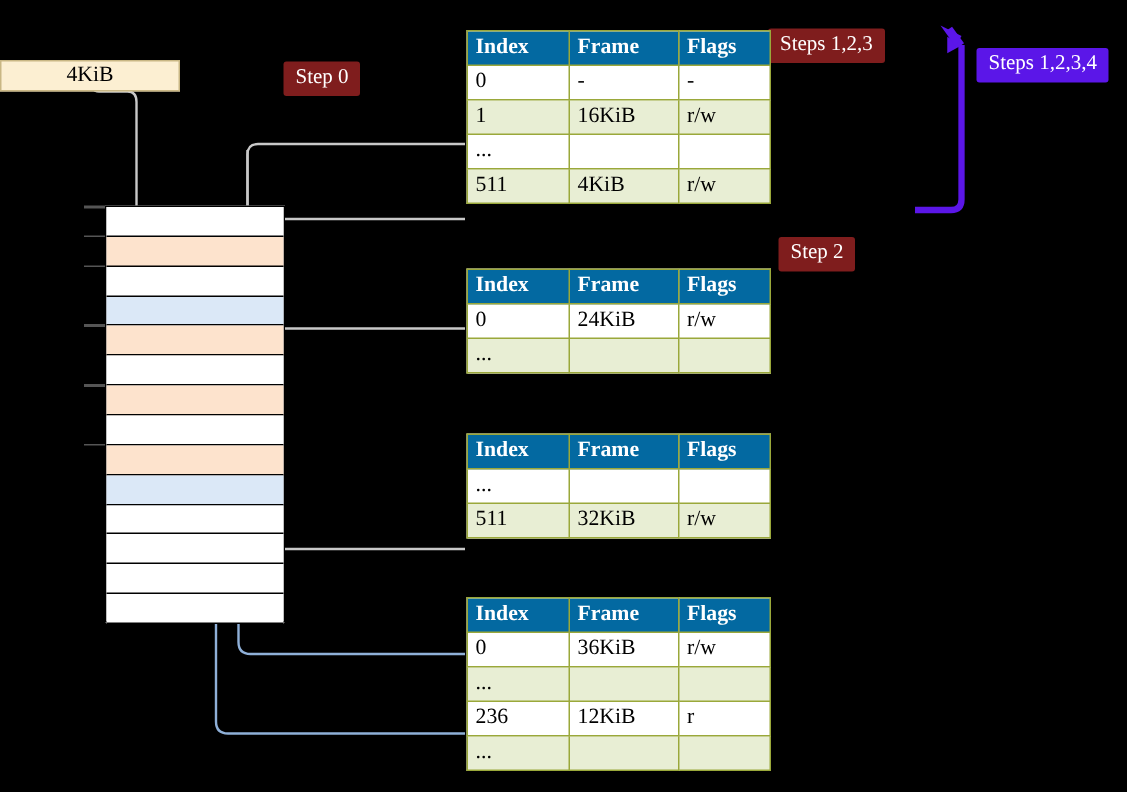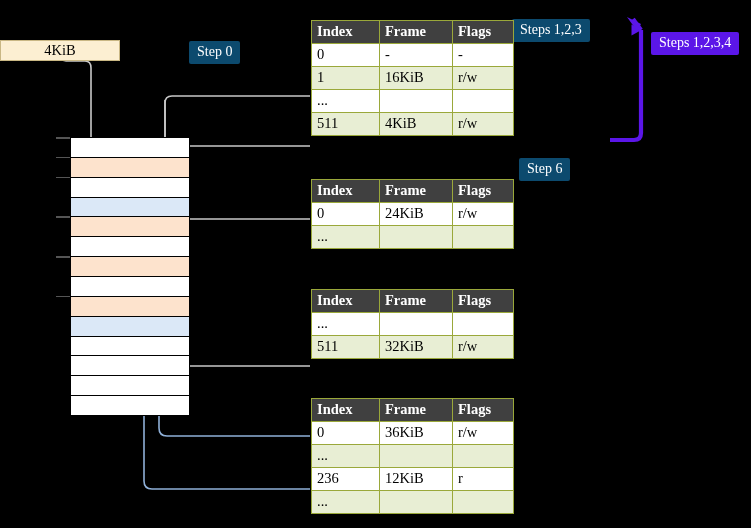--- a/index.html
+++ b/index.html
@@ -6,21 +6,21 @@
   body{width:751px;height:528px;position:relative;overflow:hidden;
        font-family:"Liberation Serif",serif;color:#000;}
   .stage{position:absolute;left:0;top:0;width:751px;height:528px;}
 
   
   .ptable{position:absolute;border-collapse:collapse;border-spacing:0;
           background:#fff;border:1px solid #9aa83a;}
   .ptable td,.ptable th{border:1px solid #9aa83a;padding:2px 5px 3px 5px;
           font-size:14.5px;line-height:17px;text-align:left;
           font-family:"Liberation Serif",serif;white-space:nowrap;}
-  .ptable th{background:#404040;color:#ffffff;font-weight:bold;font-size:14.5px;}
+  .ptable th{background:#0369a1;color:#ffffff;font-weight:bold;font-size:14.5px;}
   .ptable tr.r-white td{background:#ffffff;}
   .ptable tr.r-tint td{background:#e8eed4;}
   .ptable td.hl{background:#fbfbb4;}
   .c-index{width:57px;}
   .c-frame{width:62px;}
   .c-flags{width:50px;}
 
   
   #memgrid{position:absolute;left:70px;top:137px;width:120px;height:278px;
            border:1.6px solid #000;box-sizing:border-box;background:#fff;}
@@ -33,21 +33,21 @@
 
   .tick{position:absolute;height:1.6px;background:#555;width:14px;left:-15px;}
 
   
   .kibbox{position:absolute;left:0px;top:40px;width:120px;height:21px;
           background:#fcefd2;border:1px solid #c9b784;box-sizing:border-box;
           font-size:14.5px;line-height:19px;text-align:center;color:#000;}
   .steplabel{position:absolute;font-size:14px;line-height:16px;color:#ffffff;
              padding:3px 8px 4px 8px;border-radius:2px;white-space:nowrap;
              font-family:"Liberation Serif",serif;}
-  .lbl-red{background:#0c4a6e;text-align:center;}
+  .lbl-red{background:#7f1d1d;text-align:center;}
   .lbl-blue{background:#5b16e8;}
 
   svg.ovl{position:absolute;left:0;top:0;width:751px;height:528px;
           pointer-events:none;overflow:visible;}
 </style>
 </head>
 <body>
 
 <div class="stage">
 
@@ -134,21 +134,21 @@
       <div class="mrow white"></div>
       <div class="mrow white"></div>
       <div style="position: absolute; left: 0px; top: 0px; width: 100%; height: 100%; pointer-events: none;"></div>
     </div>
 
   <div class="kibbox">
     <span>4KiB</span>
   </div>
 
   <div class="steplabel lbl-red" style="left:189px;top:41px;">Step 0</div>
-  <div class="steplabel lbl-red" style="left:519px;top:158px;">Step 6</div>
+  <div class="steplabel lbl-red" style="left:519px;top:158px;">Step 2</div>
   <div class="steplabel lbl-red" style="left:512px;top:19px;">Steps 1,2,3</div>
   <div class="steplabel lbl-blue" style="left:651px;top:32px;">Steps 1,2,3,4</div>
 
   <table class="ptable" id="tbl0" style="left:311px;top:20px;">
       <thead>
         <tr>
           <th class="c-index">Index</th>
           <th class="c-frame">Frame</th>
           <th class="c-flags">Flags</th>
         </tr>

